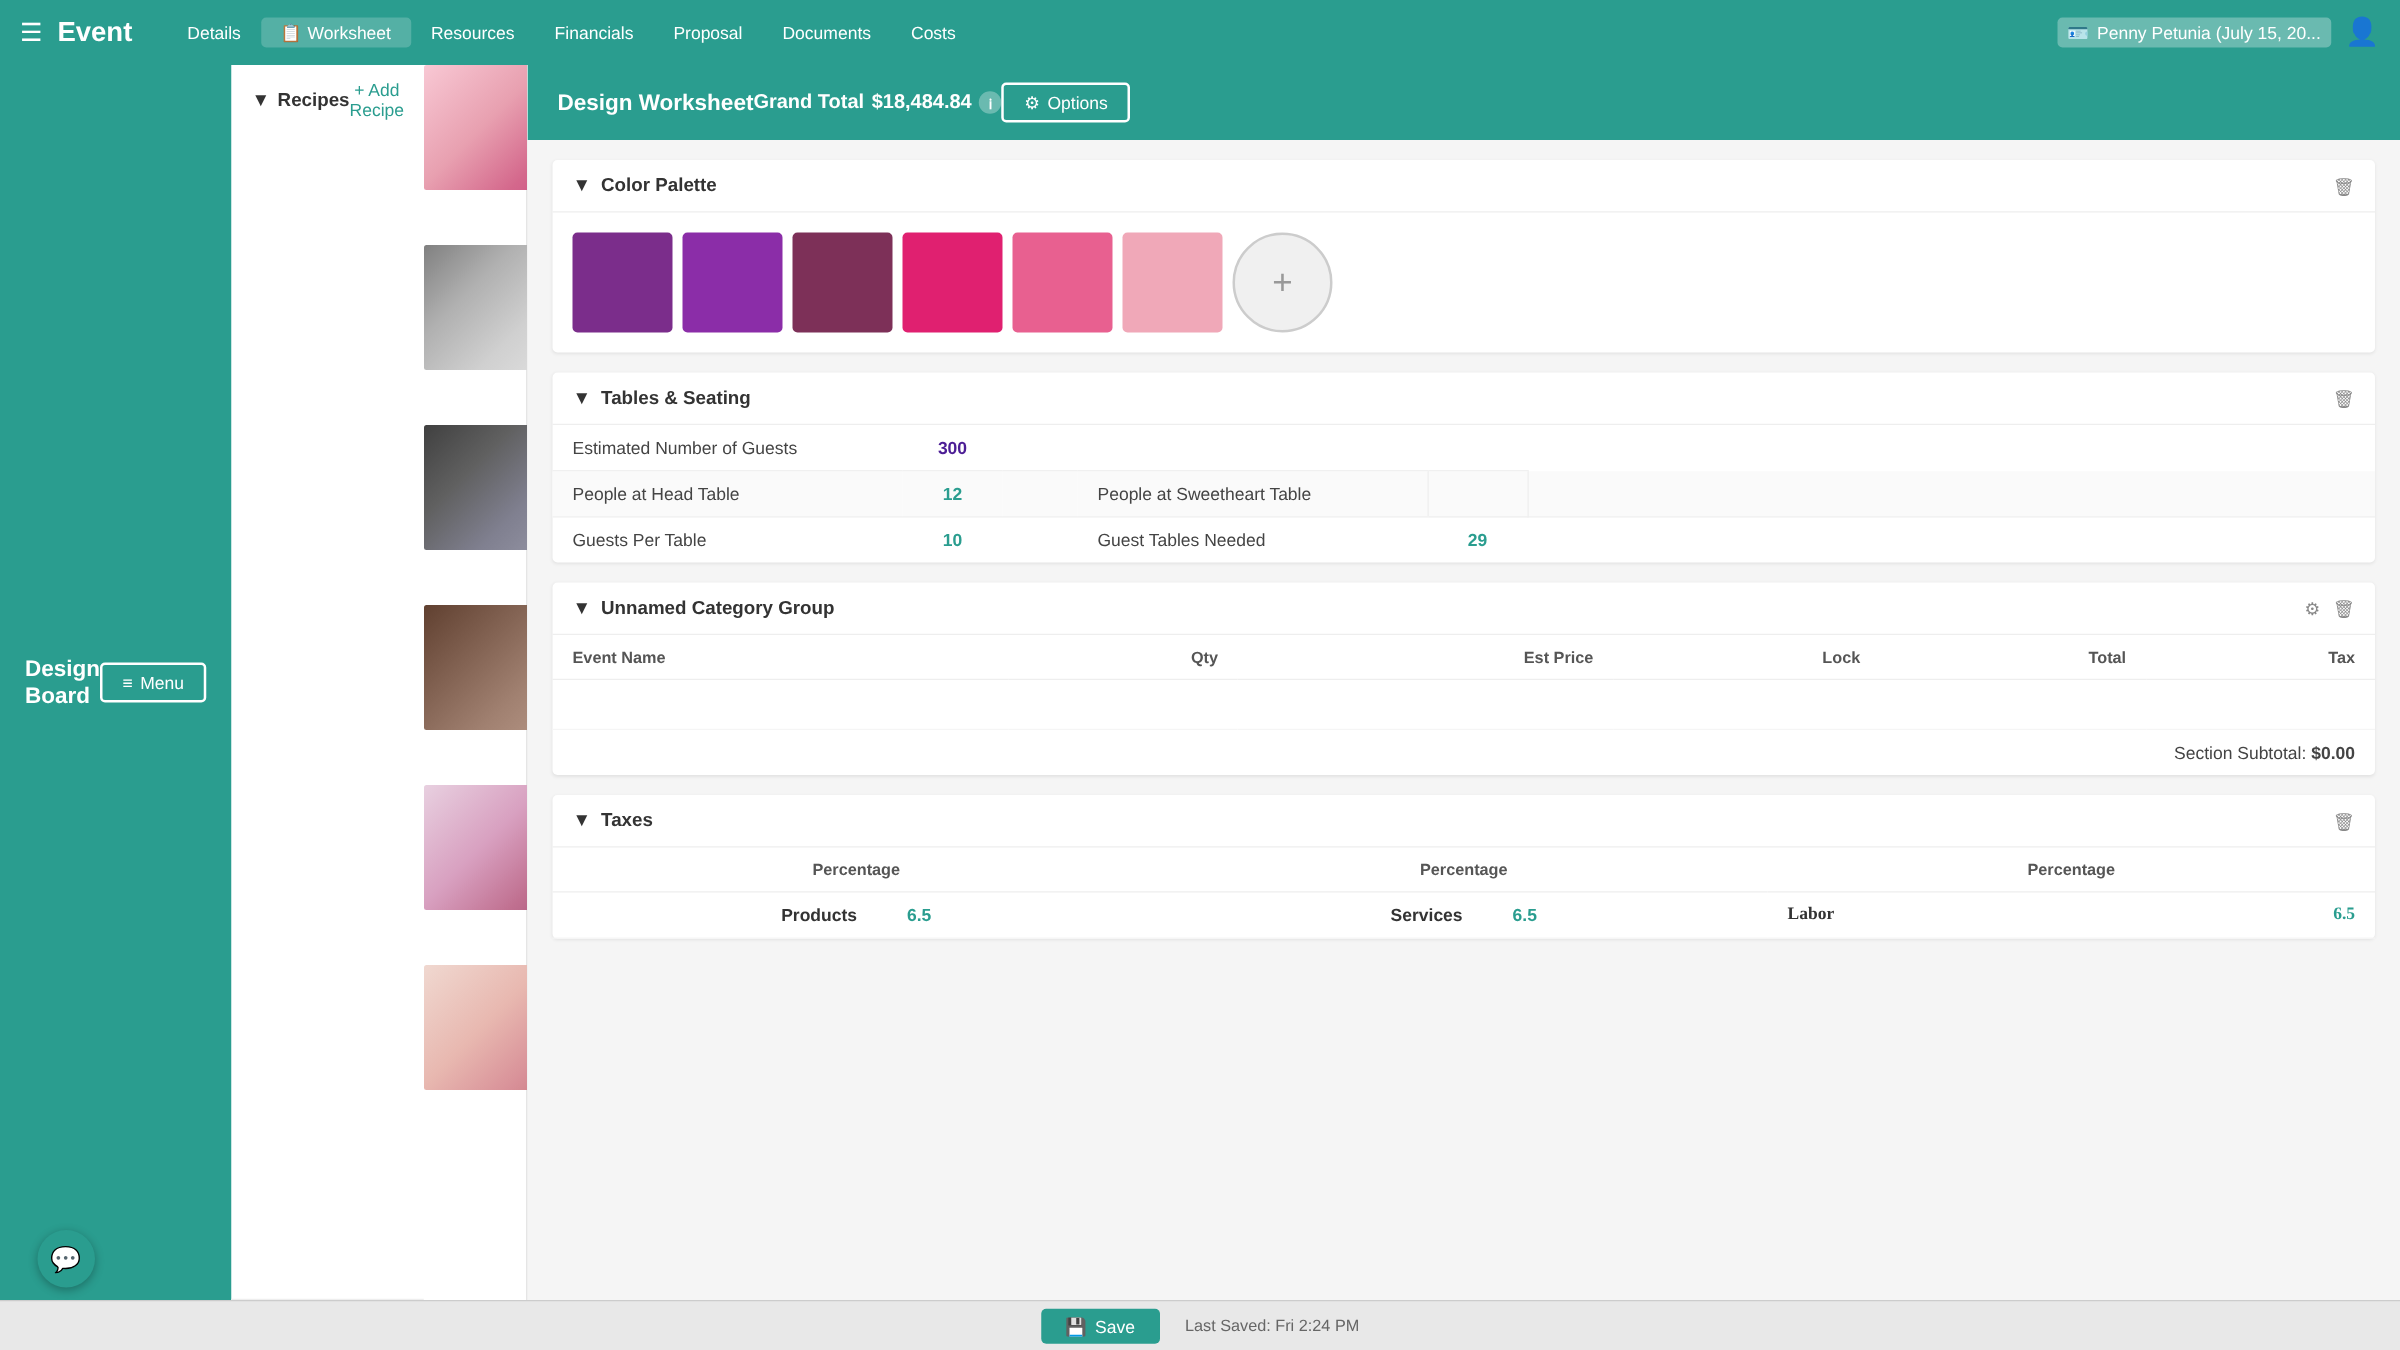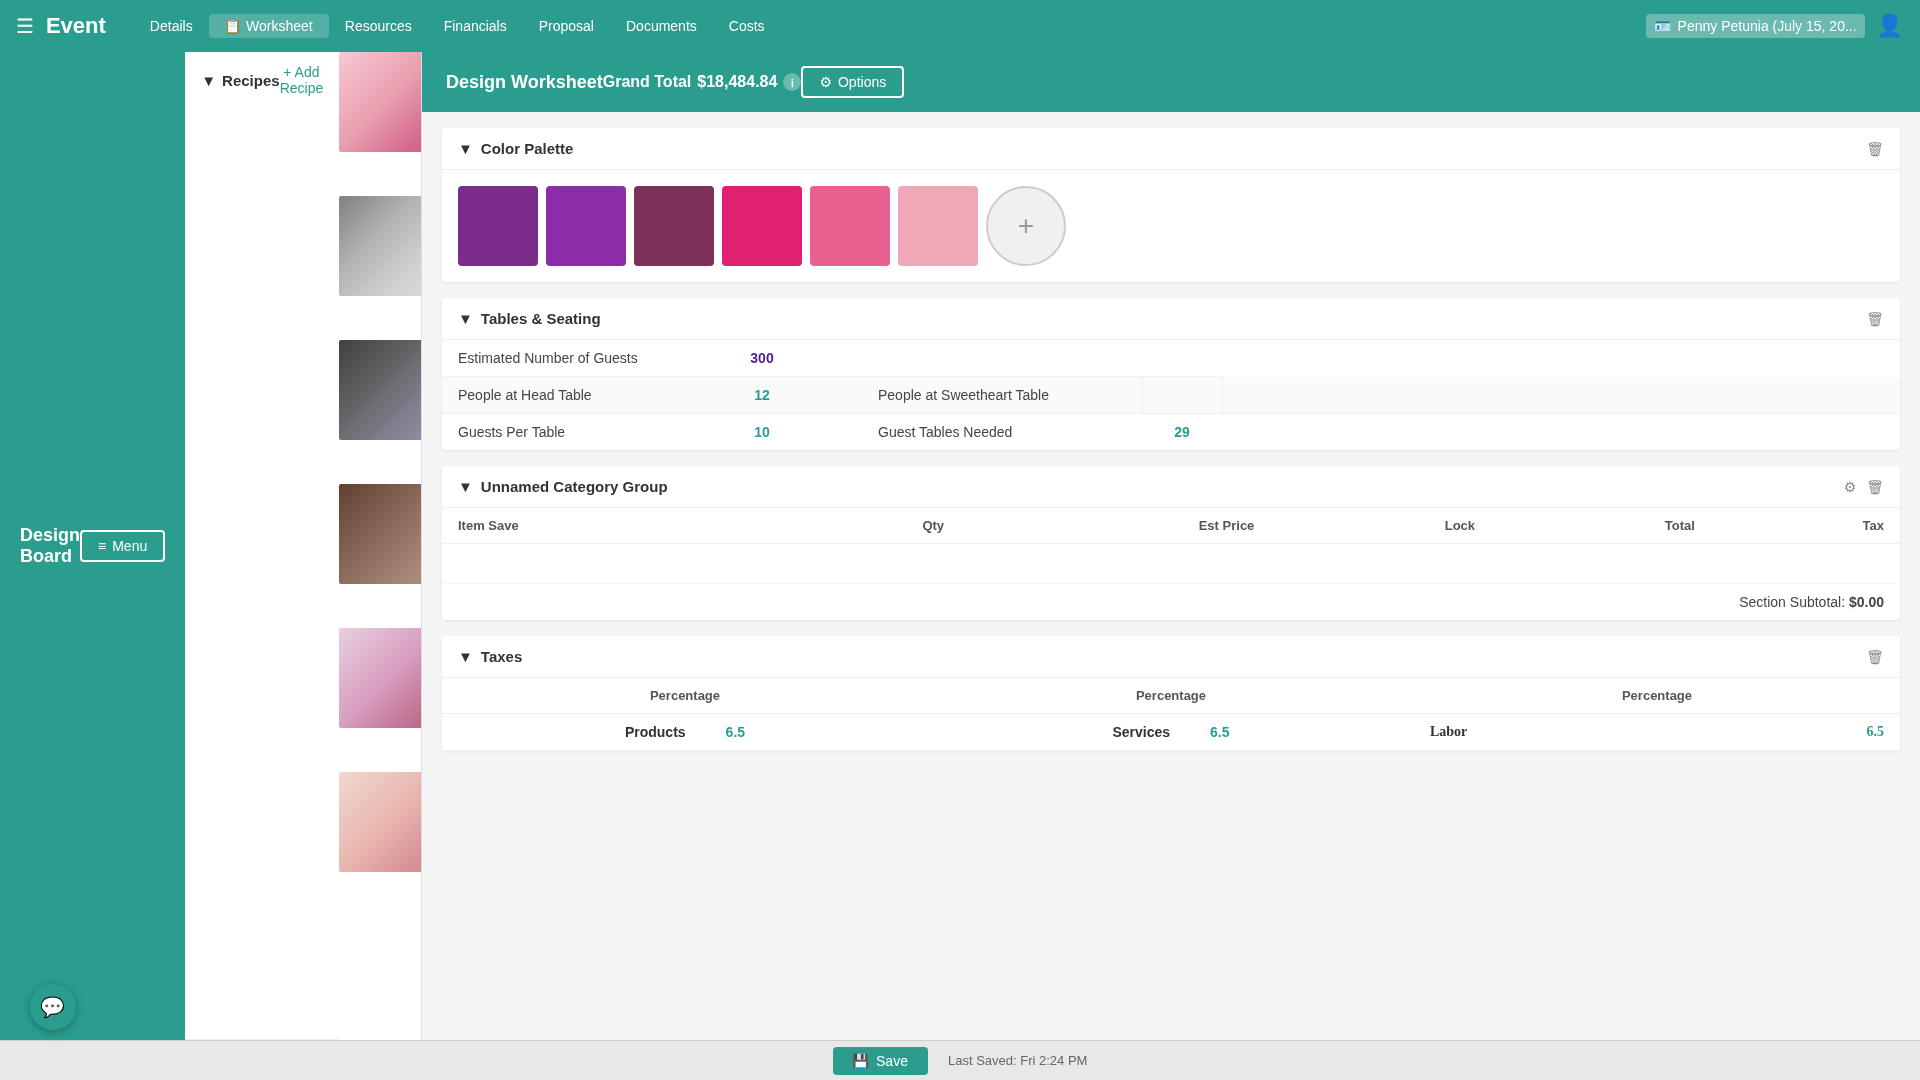--- a/index.html
+++ b/index.html
@@ -541,21 +541,21 @@
             <span>Unnamed Category Group</span>
           </div>
           <div class="section-actions">
             <span style="cursor:pointer;">⚙</span>
             <span style="cursor:pointer;">🗑</span>
           </div>
         </div>
         <table class="category-table">
           <thead>
             <tr>
-              <th>Item Save</th>
+              <th>Event Name</th>
               <th class="right">Qty</th>
               <th class="right">Est Price</th>
               <th class="right">Lock</th>
               <th class="right">Total</th>
               <th class="right">Tax</th>
             </tr>
           </thead>
           <tbody>
             <tr>
               <td colspan="6" style="height:40px;"></td>

